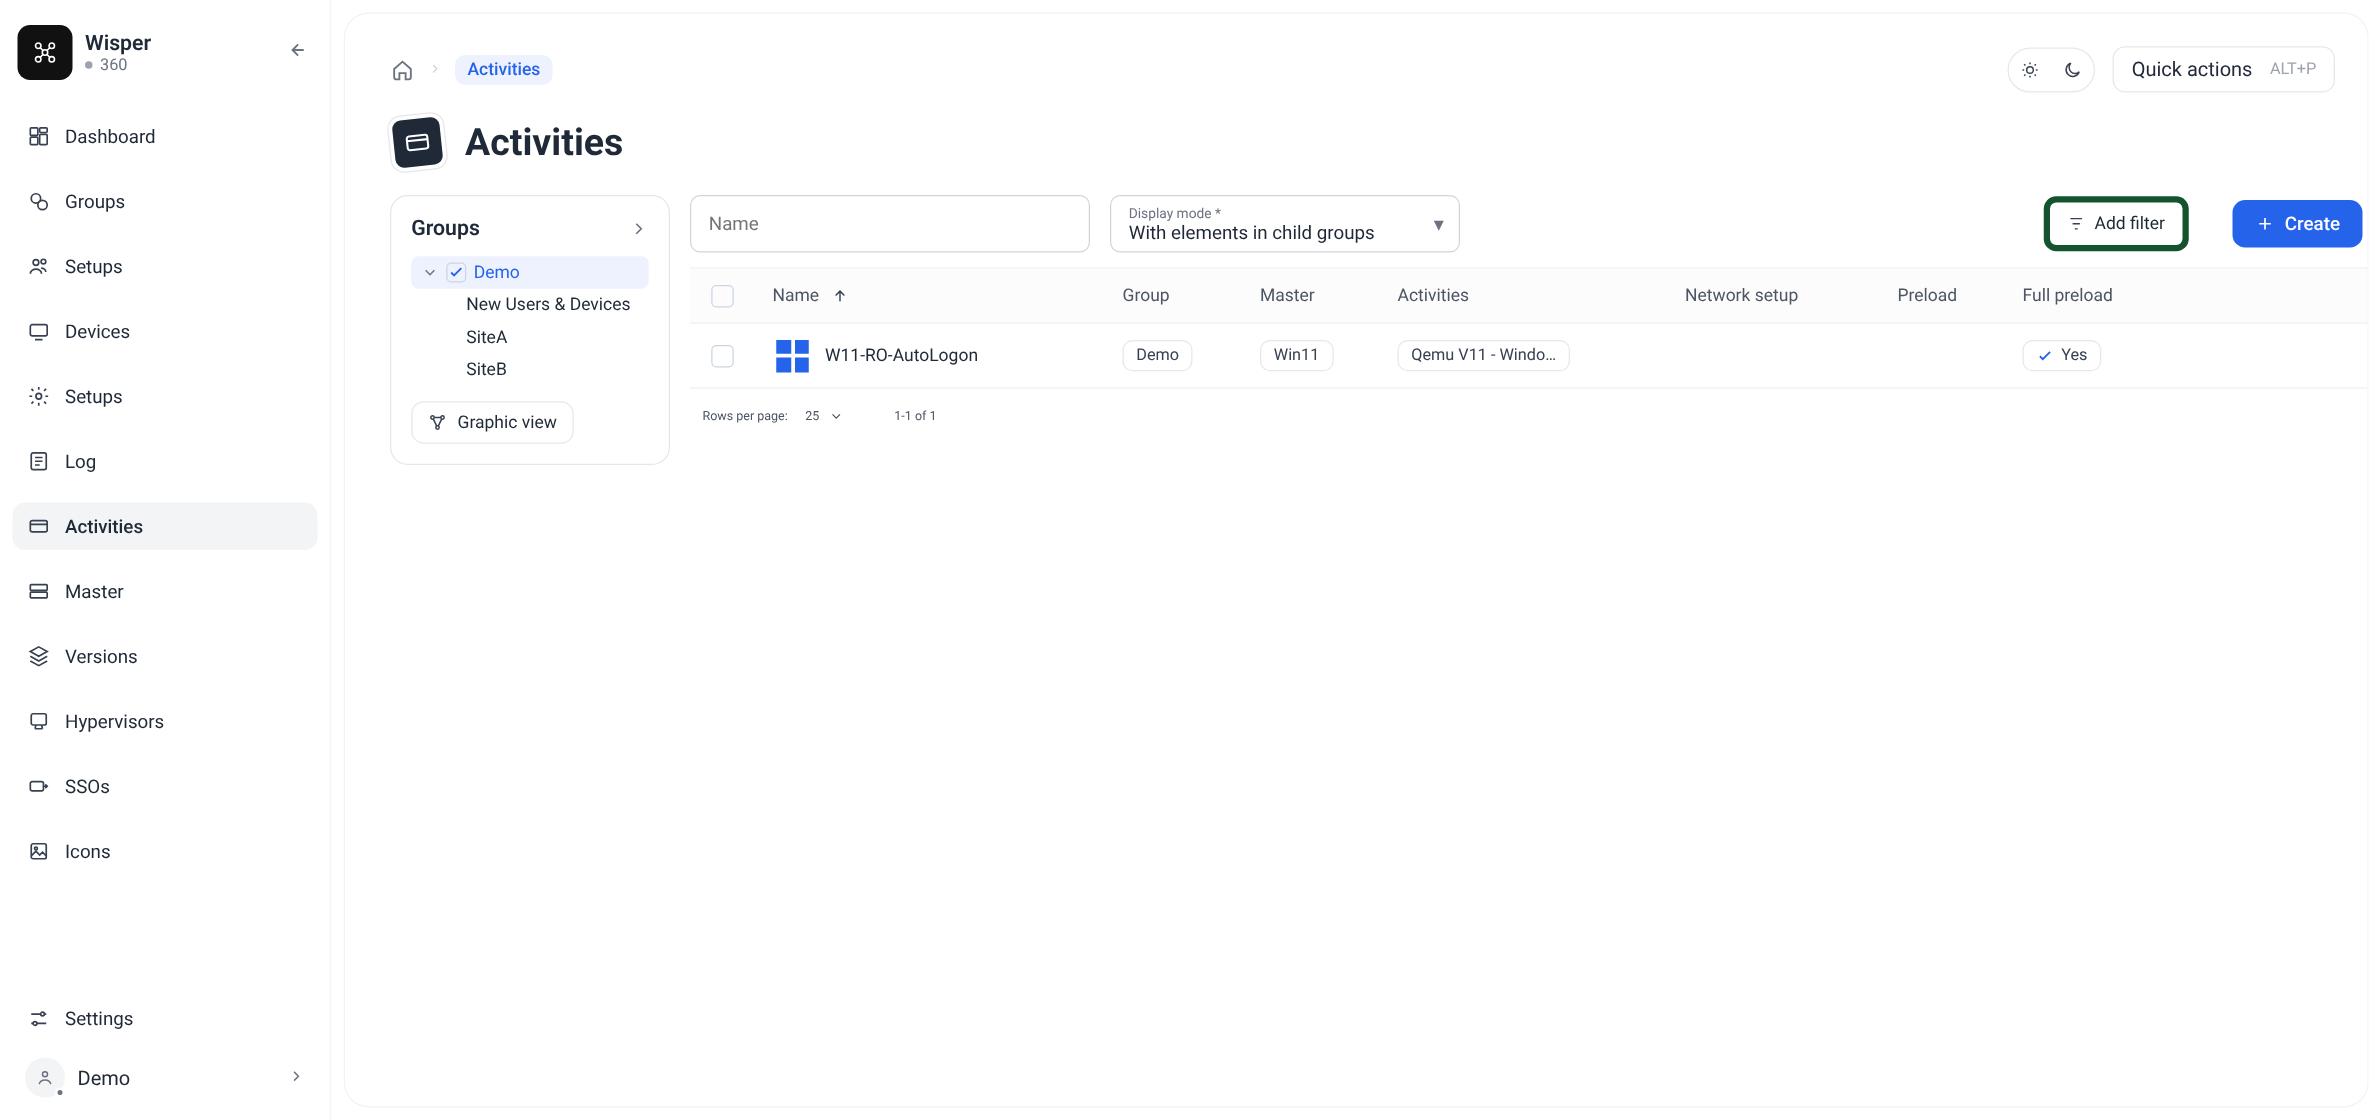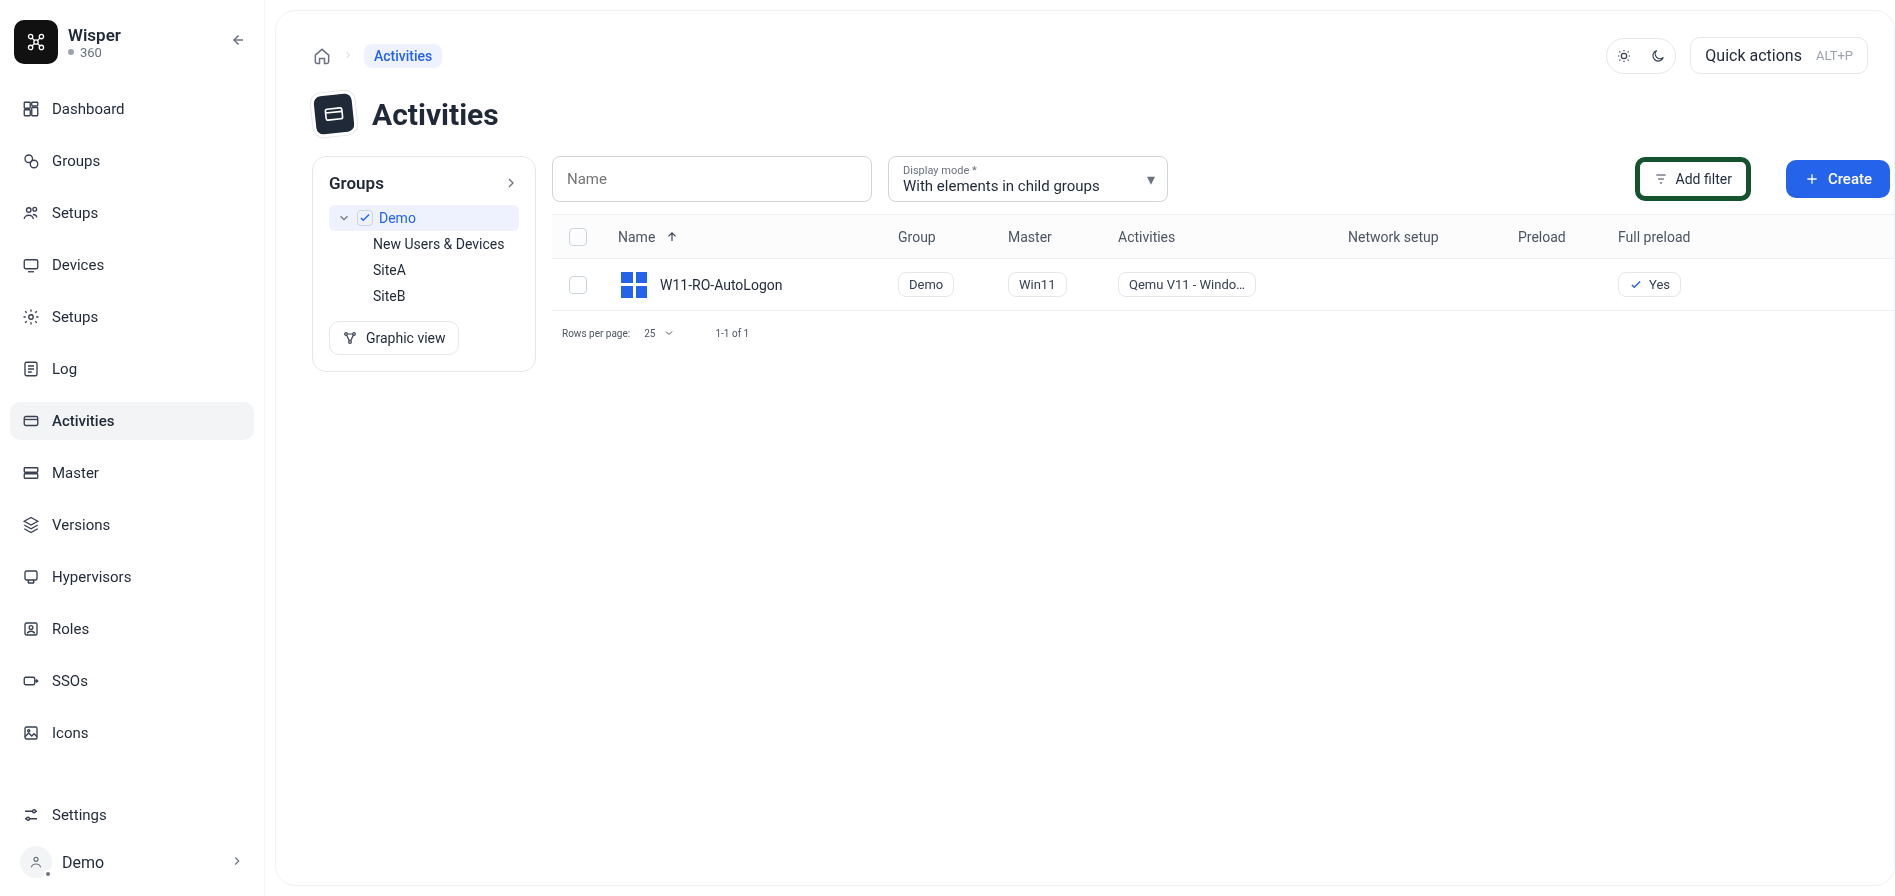--- a/index.html
+++ b/index.html
@@ -203,28 +203,20 @@
       </div>
       <div class="nav-item">
         <svg viewBox="0 0 24 24" fill="none" stroke-width="1.8">
             <rect x="4" y="4" width="16" height="12" rx="2"></rect>
             <path d="M8 20h8M9 16l-1 4M15 16l1 4"></path>
           </svg>
         <span>Hypervisors</span>
       </div>
       <div class="nav-item">
         <svg viewBox="0 0 24 24" fill="none" stroke-width="1.8">
-            <rect x="4" y="4" width="16" height="16" rx="2"></rect>
-            <circle cx="12" cy="10" r="2.5"></circle>
-            <path d="M7 18c1-2.5 3-3 5-3s4 .5 5 3"></path>
-          </svg>
-        <span>Roles</span>
-      </div>
-      <div class="nav-item">
-        <svg viewBox="0 0 24 24" fill="none" stroke-width="1.8">
             <rect x="3" y="7" width="14" height="10" rx="2"></rect>
             <path d="M17 12h4M19 10l2 2-2 2"></path>
           </svg>
         <span>SSOs</span>
       </div>
       <div class="nav-item">
         <svg viewBox="0 0 24 24" fill="none" stroke-width="1.8">
             <rect x="4" y="4" width="16" height="16" rx="2"></rect>
             <circle cx="9" cy="9" r="1.5"></circle>
             <path d="M4 17l5-5 4 4 3-3 4 4"></path>

